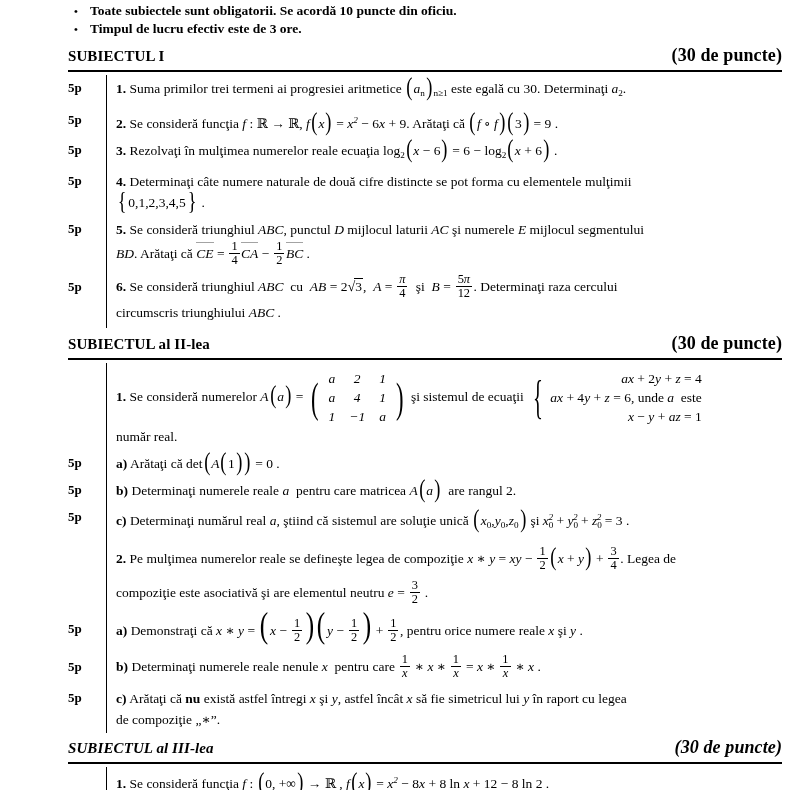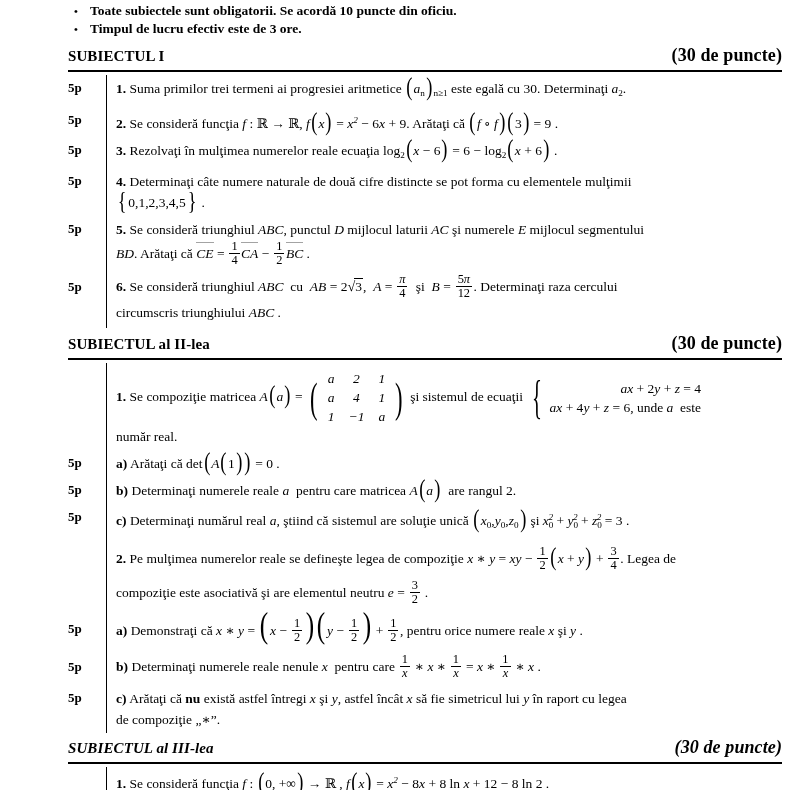--- a/index.html
+++ b/index.html
@@ -268,21 +268,21 @@
   </div>
 
   <div class="ptable">
 
     <div class="prow">
       <div class="pcol"></div>
       <div class="divider"></div>
       <div class="pbody" style="padding-top:6px;">
         <span class="nowrap">
           <span class="b">1.</span>
-          <span>Se compoziţie matricea</span>
+          <span>Se consideră numerelor</span>
           <span class="eqbox"><i>A</i><span class="paren-big">(</span><i>a</i><span class="paren-big">)</span> =
             <span class="matrix">
               <span class="mparen">(</span>
               <table>
                   <tbody>
                     <tr>
                       <td>a</td>
                       <td>2</td>
                       <td>1</td>
                     </tr>
@@ -300,20 +300,21 @@
                 </table>
               <span class="mparen">)</span>
             </span>
           </span>
           <span>şi sistemul de ecuaţii</span>
           <span class="sysblock">
             <span class="sysbrace">{</span>
             <span class="syslines">
               <span class="mline"><i>ax</i> + 2<i>y</i> + <i>z</i> = 4</span>
               <span class="mline"><i>ax</i> + 4<i>y</i> + <i>z</i> = 6<span class="up">,</span> unde <i>a</i>&nbsp; este</span>
+              <span class="mline">&nbsp;<i>x</i> − <i>y</i> + <i>az</i> = 1</span>
             </span>
           </span>
         </span>
         <br>
         <span>număr real.</span>
       </div>
     </div>
 
     <div class="prow">
       <div class="pcol">5p</div>

